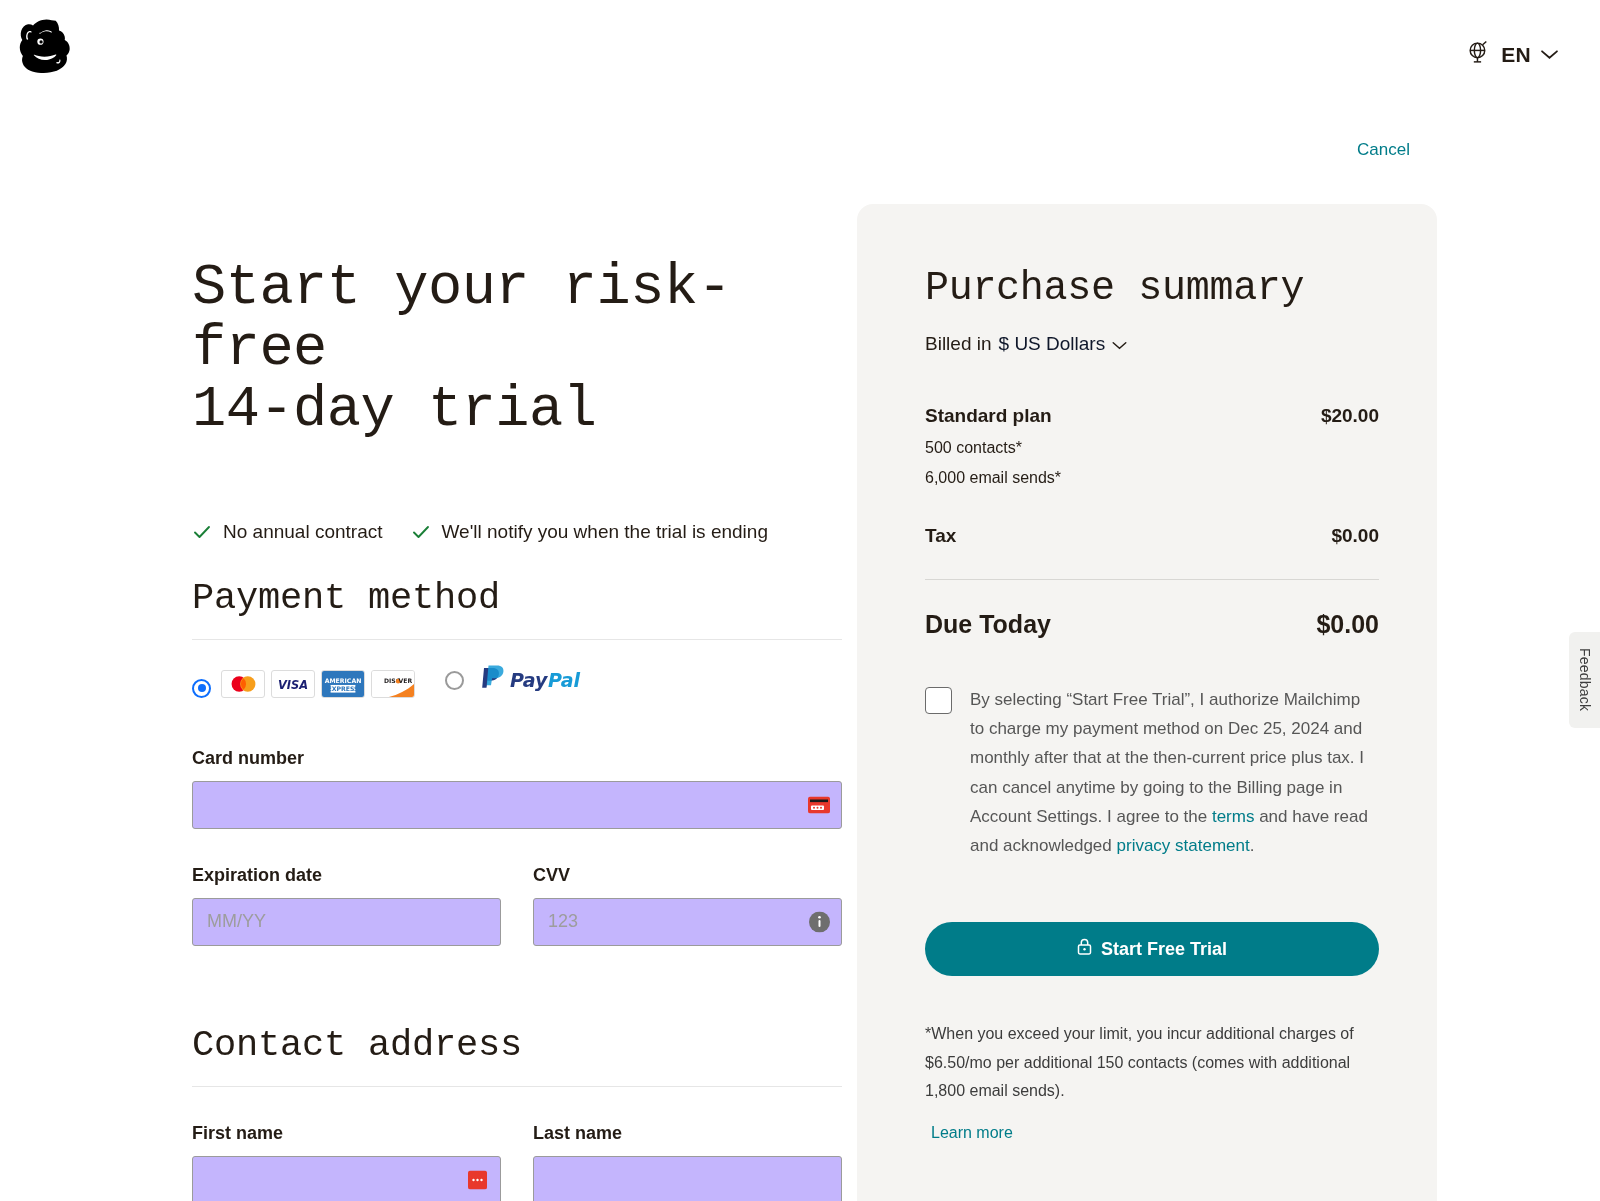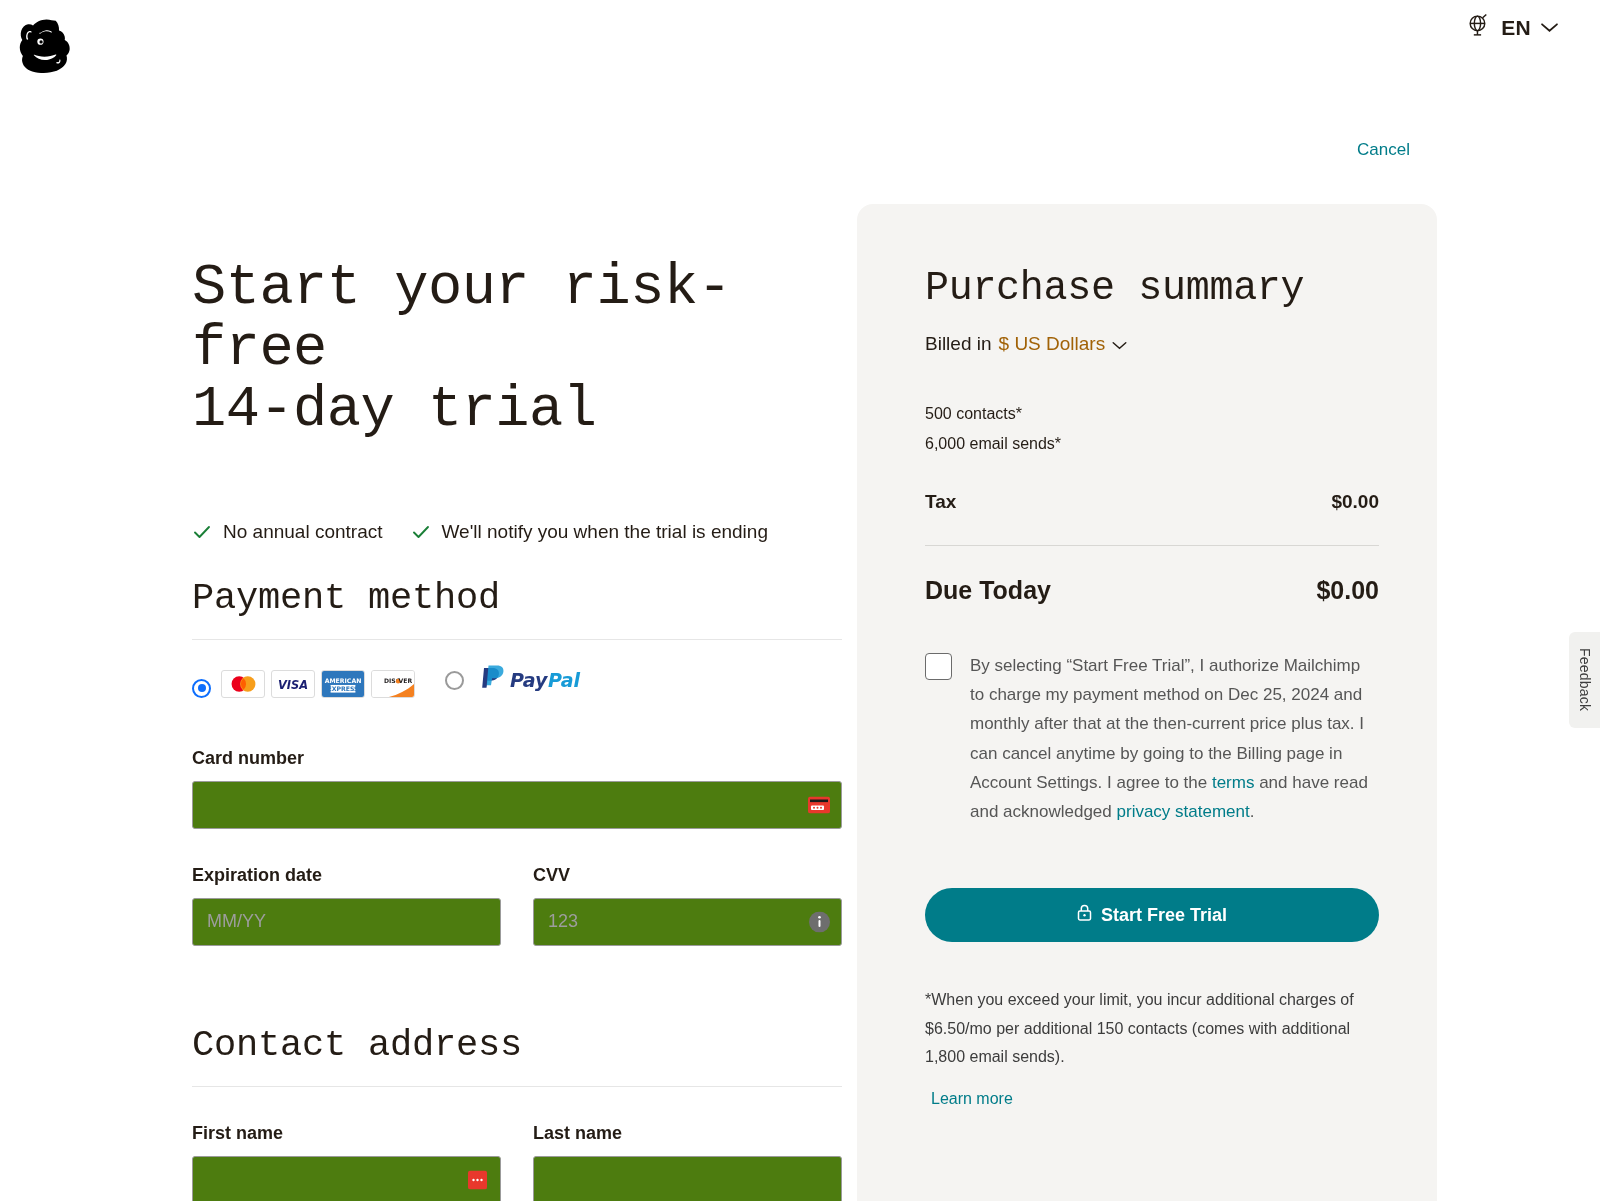--- a/index.html
+++ b/index.html
@@ -17,21 +17,21 @@
   .serif { font-family: Liberation Mono, monospace; }
 
   
   .topbar {
     position: absolute; top: 0; left: 0; width: 1600px; height: 104px;
   }
   .logo {
     position: absolute; left: 16px; top: 14px; width: 62px; height: 72px;
   }
   .lang {
-    position: absolute; right: 42px; top: 13px;
+    position: absolute; right: 42px; top: 40px;
     display: flex; align-items: center; gap: 10px;
     cursor: pointer;
   }
   .lang-code { font-size: 21px; font-weight: 700; letter-spacing: .3px; color: #241c15; }
   .chev { display:block; }
 
   
   .cancel-link {
     position: absolute; right: 190px; top: 140px;
     font-size: 17px; color: #007c89; text-decoration: none; cursor: pointer;
@@ -76,21 +76,21 @@
     overflow: hidden;
   }
   .paypal-group { display: flex; align-items: center; gap: 12px; margin-left: 30px; cursor: pointer; }
 
   
   .field-label { font-size: 18px; font-weight: 700; margin-bottom: 12px; color:#241c15; }
   .input-wrap { position: relative; }
   input.txt {
     width: 100%; height: 48px; border: 1px solid #9b9b9b; border-radius: 3px;
     font-size: 18px; padding: 0 44px 0 14px; color: #241c15;
-    font-family: "Liberation Sans", sans-serif; background:#4d7c0f;
+    font-family: "Liberation Sans", sans-serif; background:#c4b5fd;
   }
   input.txt::placeholder { color: #9d9d9d; }
   .field-block { margin-top: 50px; }
   .two-col { display: flex; gap: 32px; margin-top: 36px; }
   .two-col > div { flex: 1; }
 
   .cc-autofill {
     position: absolute; right: 12px; top: 50%; transform: translateY(-50%);
     width: 22px; height: 17px; pointer-events: none;
   }
@@ -106,21 +106,21 @@
   
   .summary {
     position: absolute; left: 857px; top: 204px; width: 580px; height: 1020px;
     background: #f5f4f2; border-radius: 16px; padding: 62px 58px 0 68px;
   }
   h2.sum-title { margin: 0; font-size: 40px; font-weight: 400; letter-spacing: -.3px; }
   .billed {
     margin-top: 22px; font-size: 19px; display: flex; align-items: center; gap: 7px;
   }
   .billed .muted { color: #241c15; }
-  .currency { color: #a16207; cursor: pointer; }
+  .currency { color: #0f172a; cursor: pointer; }
   .line-rows { margin-top: 50px; }
   .line { display: flex; justify-content: space-between; align-items: baseline; }
   .line .nm { font-size: 19px; font-weight: 700; }
   .line .amt { font-size: 19px; font-weight: 700; }
   .sub { font-size: 16px; color: #241c15; margin-top: 12px; }
   .tax-row { margin-top: 38px; }
   .divider { height: 1px; background: #d8d7d4; margin: 32px 0 0 0; }
   .due {
     display: flex; justify-content: space-between; align-items: baseline; margin-top: 30px;
   }
@@ -348,20 +348,24 @@
     <span class="muted">Billed in</span>
     <span class="currency">$ US Dollars</span>
     <span>
       <svg width="15" height="9" viewBox="0 0 16 10">
           <path d="M1 2l7 6 7-6" stroke="#241c15" stroke-width="1.6" fill="none" stroke-linecap="round"></path>
         </svg>
     </span>
   </div>
 
   <div class="line-rows">
+    <div class="line">
+      <span class="nm">Standard plan</span>
+      <span class="amt">$20.00</span>
+    </div>
     <div class="sub">500 contacts*</div>
     <div class="sub">6,000 email sends*</div>
 
     <div class="line tax-row">
       <span class="nm">Tax</span>
       <span class="amt">$0.00</span>
     </div>
   </div>
 
   <div class="divider"></div>

